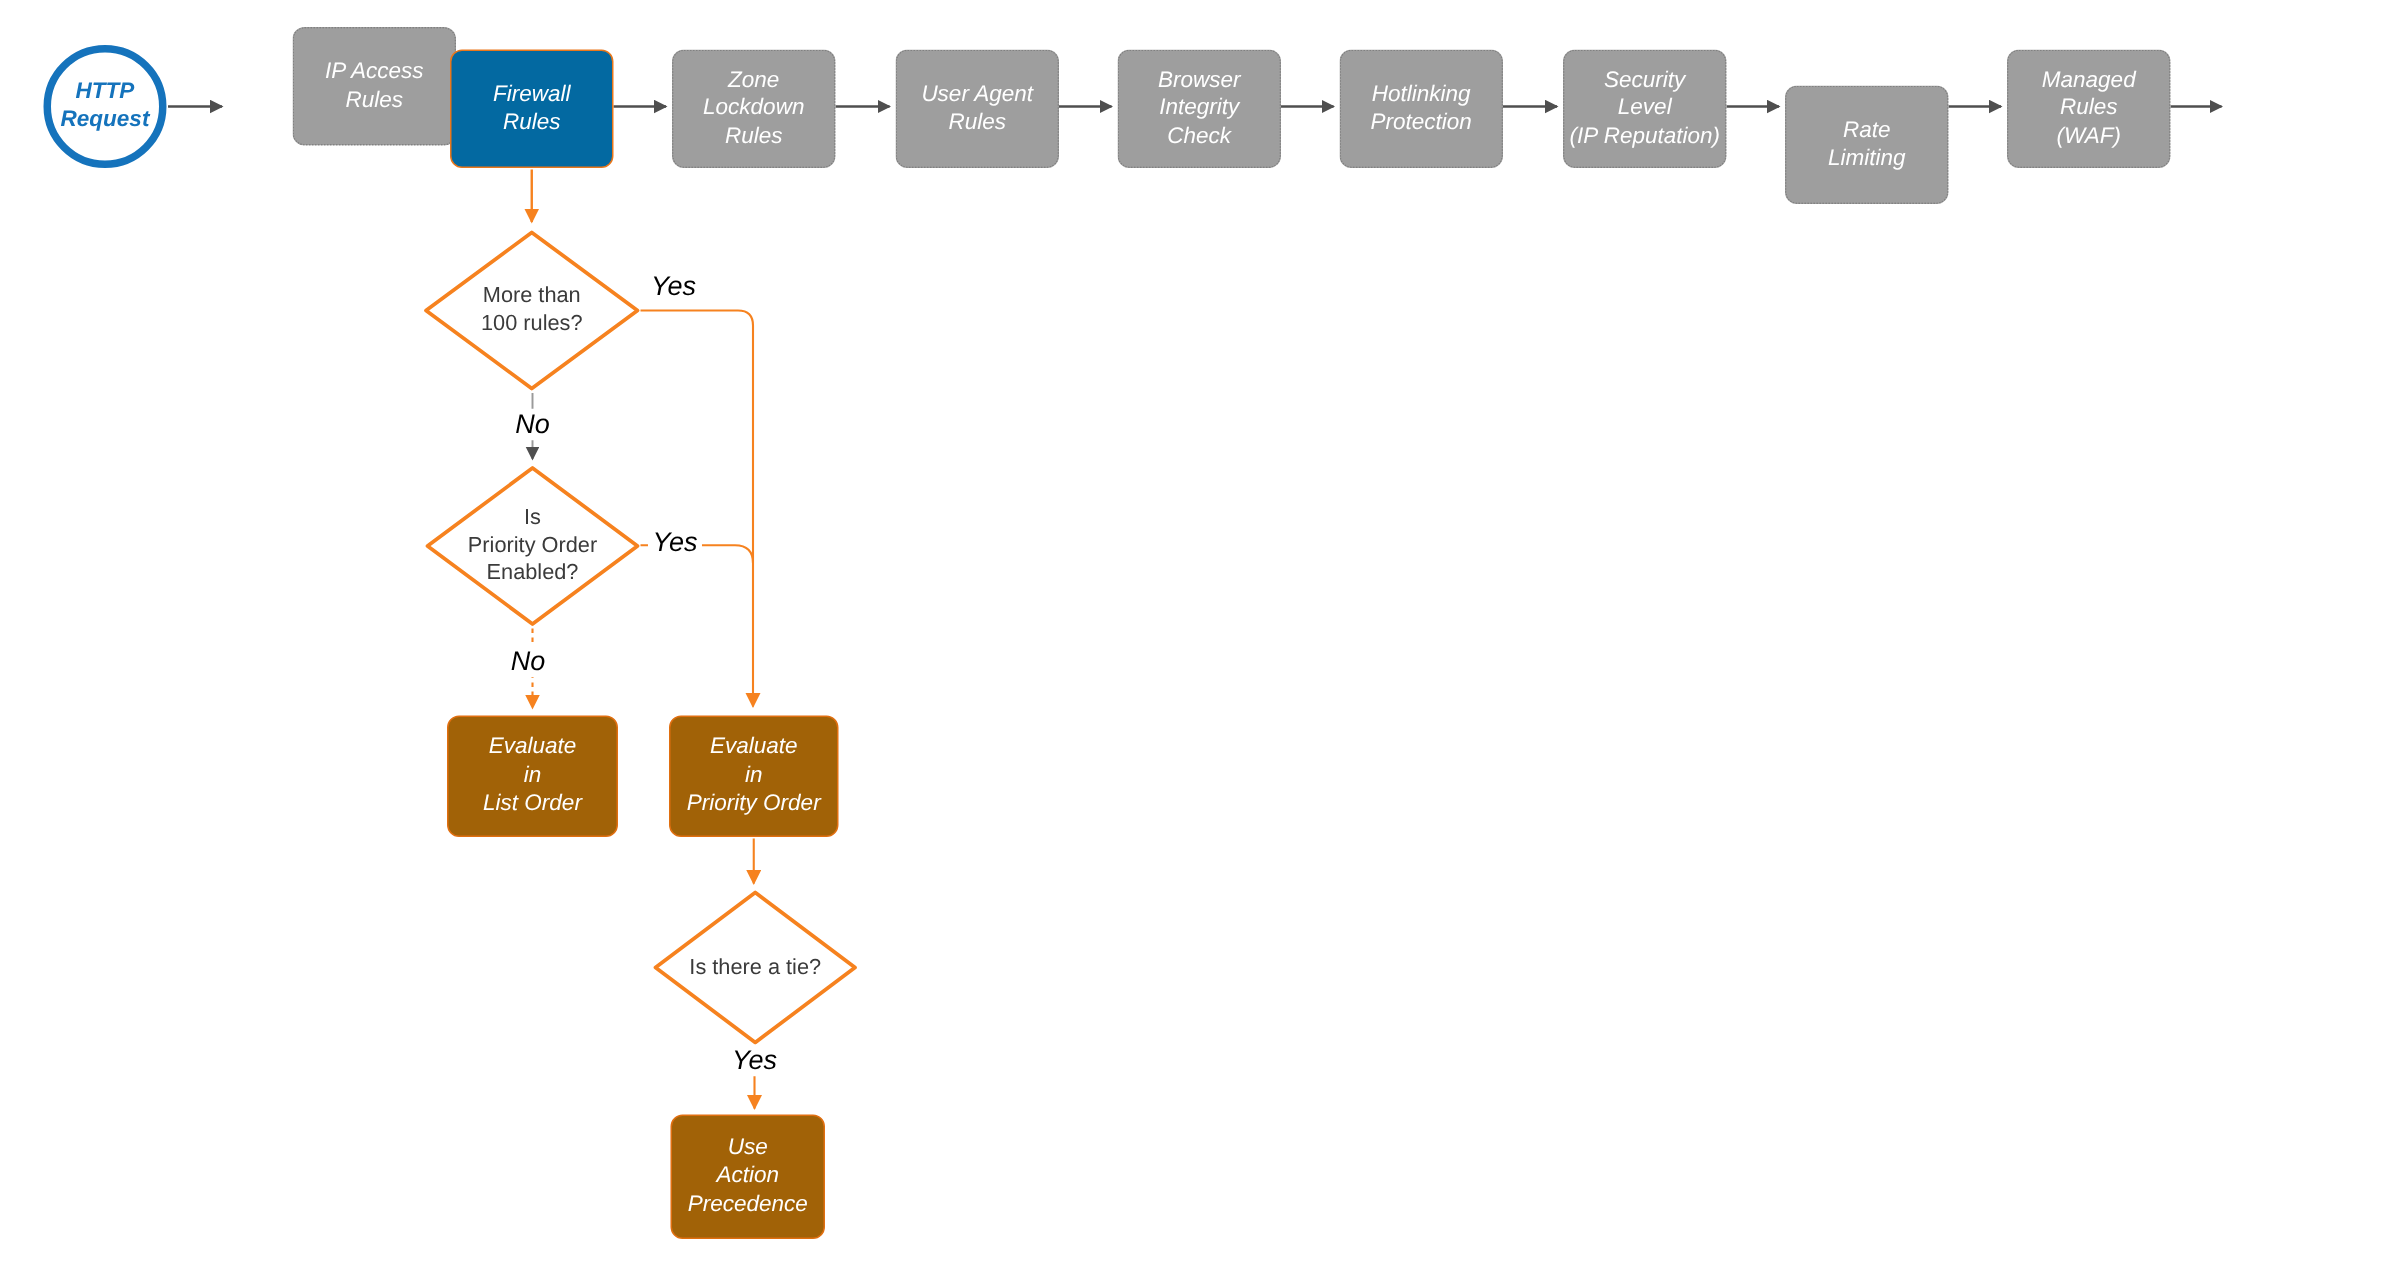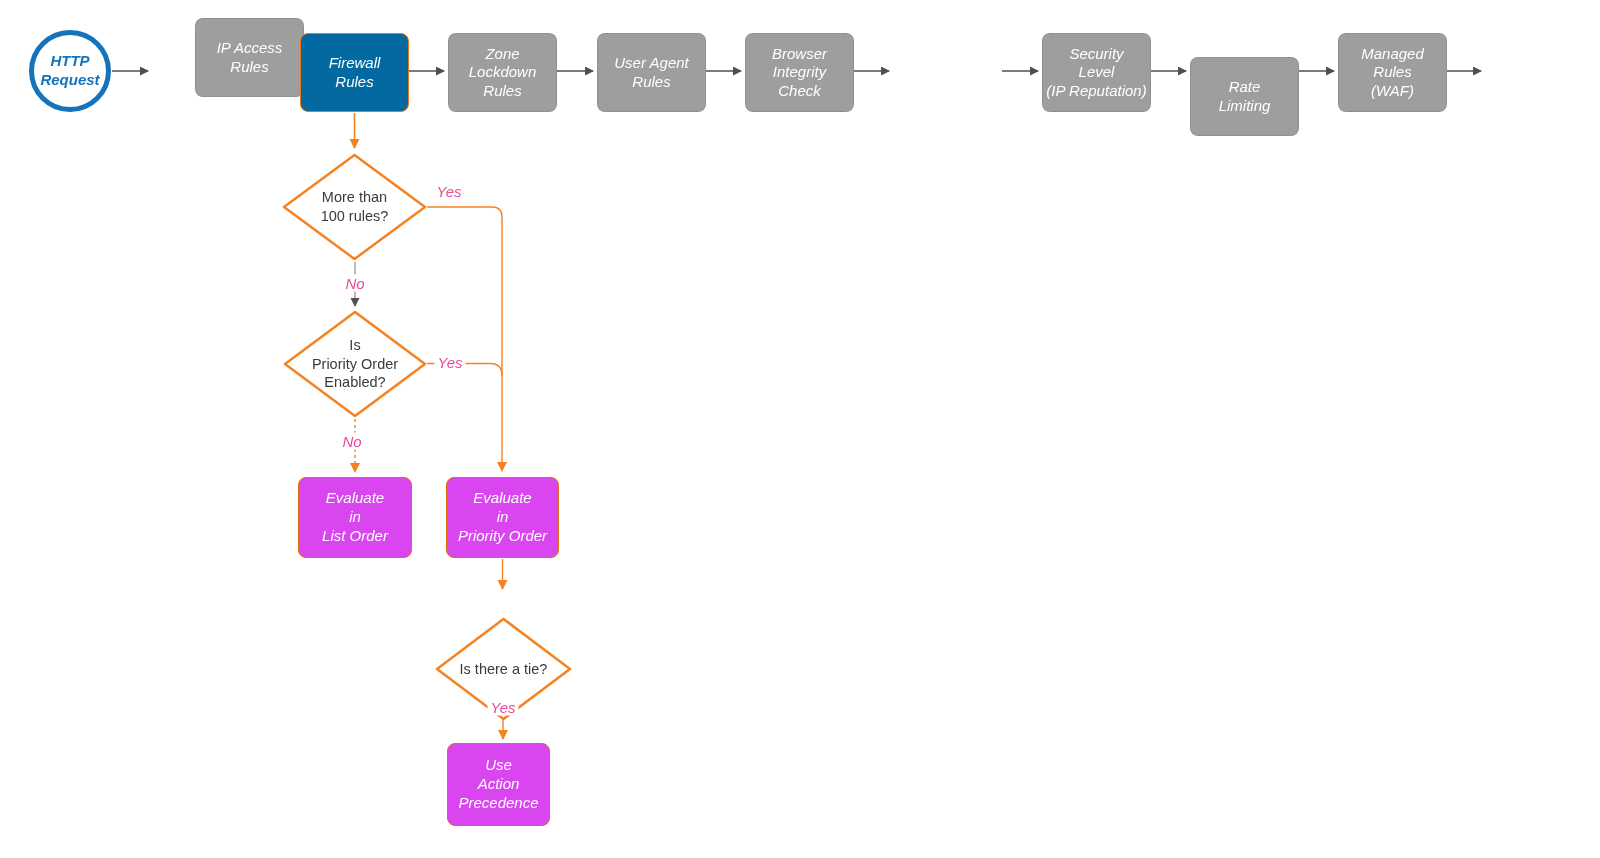--- a/index.html
+++ b/index.html
@@ -5,36 +5,36 @@
   html, body { margin:0; padding:0; background:#ffffff; font-family:"Liberation Sans", sans-serif; }
   .canvas { position:relative; width:1600px; height:858px; background:#ffffff; overflow:hidden; }
   .connectors { position:absolute; left:0; top:0; }
 
   .node { position:absolute; display:flex; align-items:center; justify-content:center;
           text-align:center; box-sizing:border-box; }
   .pbox { width:109px; height:79px; border-radius:8px; color:#ffffff; font-style:italic;
           font-size:15px; line-height:1.22; }
   .pbox.gray   { background:#9e9e9e; border:1px dotted #818181; }
   .pbox.orange { background:#0369a1; border:1px solid #e9771b; }
-  .abox { border-radius:8px; background:#d946ef; border:1.5px solid #e06f10; color:#ffffff;
+  .abox { border-radius:8px; background:#a16207; border:1.5px solid #e06f10; color:#ffffff;
           font-style:italic; font-size:15px; line-height:1.25; }
 
   .circle { width:82px; height:82px; border-radius:50%; background:#ffffff;
             border:5px solid #1573bc; color:#1573bc; font-weight:bold; font-style:italic;
             font-size:15px; line-height:1.25; }
   .circle.end { width:80px; height:80px; background:#1573bc; border:2px solid #1068ae; color:#ffffff; }
 
   .diamond { position:absolute; }
   .diamond svg { position:absolute; left:0; top:0; }
   .dlabel { position:absolute; inset:0; display:flex; align-items:center; justify-content:center;
             text-align:center; color:#3b3b3b; font-size:14.5px; line-height:1.28; }
 
   .lbl { white-space:pre-line; }
-  .elabel { position:absolute; transform:translate(-50%,-50%); font-style:italic; font-size:15px;
-            color:#ec4899; background:#ffffff; padding:0 3px; white-space:nowrap; }
+  .elabel { position:absolute; transform:translate(-50%,-50%); font-style:italic; font-size:18px;
+            color:#000000; background:#ffffff; padding:0 3px; white-space:nowrap; }
 </style>
 </head>
 <body>
 
 <div class="canvas">
 
   <svg class="connectors" width="1600" height="858">
     <defs>
       <marker id="ar-gray" markerWidth="9" markerHeight="10" refX="8" refY="4.5" orient="auto" markerUnits="userSpaceOnUse">
         <path d="M0,0 L9,4.5 L0,9 Z" fill="#4f4f4f"></path>
@@ -84,20 +84,24 @@
     </div>
   <div class="node pbox gray" style="left:597px; top:33px;">
       <span class="lbl">User Agent
 Rules</span>
     </div>
   <div class="node pbox gray" style="left:745px; top:33px;">
       <span class="lbl">Browser
 Integrity
 Check</span>
     </div>
+  <div class="node pbox gray" style="left:893px; top:33px;">
+      <span class="lbl">Hotlinking
+Protection</span>
+    </div>
   <div class="node pbox gray" style="left:1042px; top:33px;">
       <span class="lbl">Security
 Level
 (IP Reputation)</span>
     </div>
   <div class="node pbox gray" style="left:1190px; top:33px;margin-top:24px;">
       <span class="lbl">Rate
 Limiting</span>
     </div>
   <div class="node pbox gray" style="left:1338px; top:33px;">
@@ -116,21 +120,21 @@
 
   <div class="diamond" style="left:283px; top:310px; width:144px; height:108px;">
     <svg width="144" height="108">
       <polygon points="72,2 142,54 72,106 2,54" fill="#ffffff" stroke="#f6821f" stroke-width="2.5" stroke-linejoin="round"></polygon>
     </svg>
     <div class="dlabel lbl">Is
 Priority Order
 Enabled?</div>
   </div>
 
-  <div class="diamond" style="left:435px; top:617px; width:137px; height:104px;">
+  <div class="diamond" style="left:435px; top:593px; width:137px; height:104px;">
     <svg width="137" height="104">
       <polygon points="68.5,2 135,52 68.5,102 2,52" fill="#ffffff" stroke="#f6821f" stroke-width="2.5" stroke-linejoin="round"></polygon>
     </svg>
     <div class="dlabel lbl">Is there a tie?</div>
   </div>
 
   <div class="node abox" style="left:298px; top:477px; width:114px; height:81px;">
     <span class="lbl">Evaluate
 in
 List Order</span>

